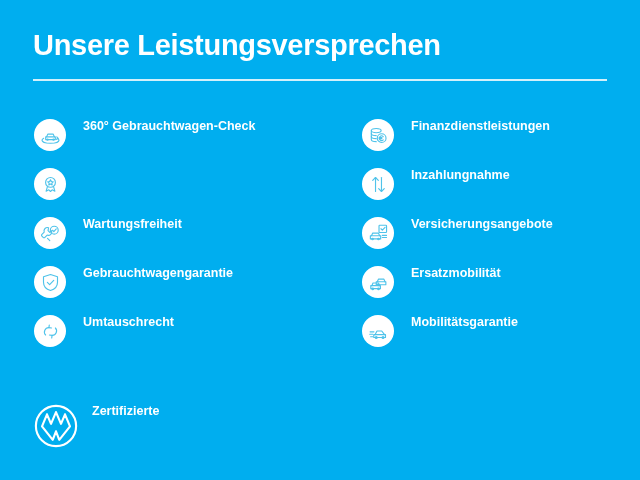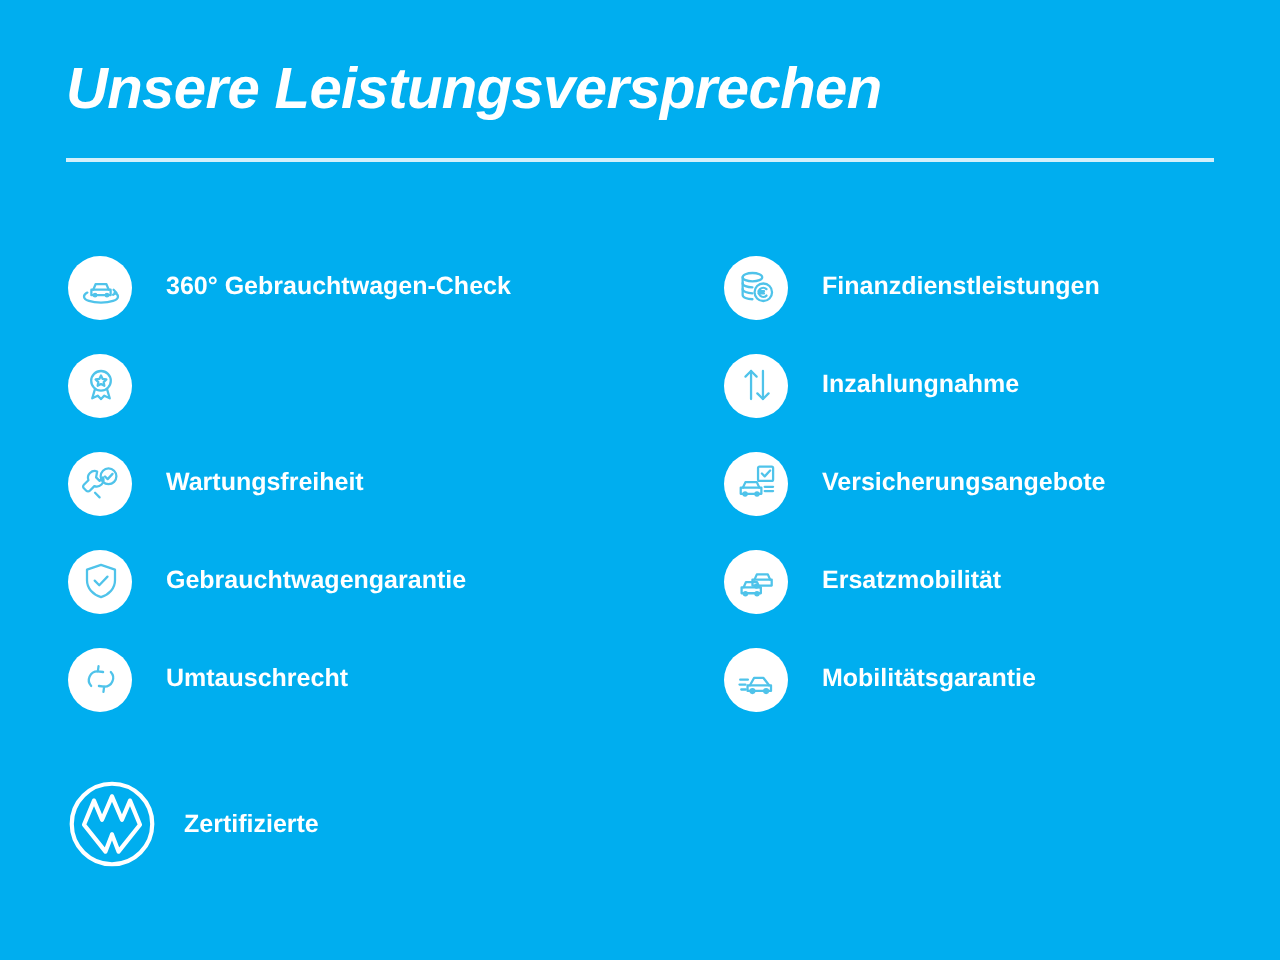--- a/index.html
+++ b/index.html
@@ -20,21 +20,20 @@
     background: #00aeef;
     box-sizing: border-box;
   }
 
   
   .header {
     position: absolute;
     left: 33px;
     top: 28px;
     width: 574px;
-    font-style: italic;
   }
   .page-title {
     margin: 0;
     color: #ffffff;
     font-size: 29px;
     font-weight: bold;
     letter-spacing: -0.3px;
     line-height: 34px;
     white-space: nowrap;
   }
@@ -56,21 +55,20 @@
   }
   .column {
     display: flex;
     flex-direction: column;
   }
   .column.left  { margin-left: 34px; width: 300px; }
   .column.right { margin-left: 28px; width: 262px; }
 
   .feature {
     display: flex;
-    align-items: center;
     height: 49px;
   }
   .badge {
     width: 32px;
     height: 32px;
     min-width: 32px;
     border-radius: 50%;
     background: #ffffff;
     display: flex;
     align-items: center;
@@ -85,23 +83,22 @@
     font-size: 12.5px;
     font-weight: bold;
     line-height: 15px;
     white-space: nowrap;
   }
 
   
   .brand {
     position: absolute;
     left: 33px;
-    top: 389px;
-    display: flex;
-    align-items: center;
+    top: 403px;
+    display: flex;
   }
   .brand-logo {
     width: 46px;
     height: 46px;
     min-width: 46px;
   }
   .brand-text {
     margin-left: 13px;
     color: #ffffff;
     font-size: 12.5px;

